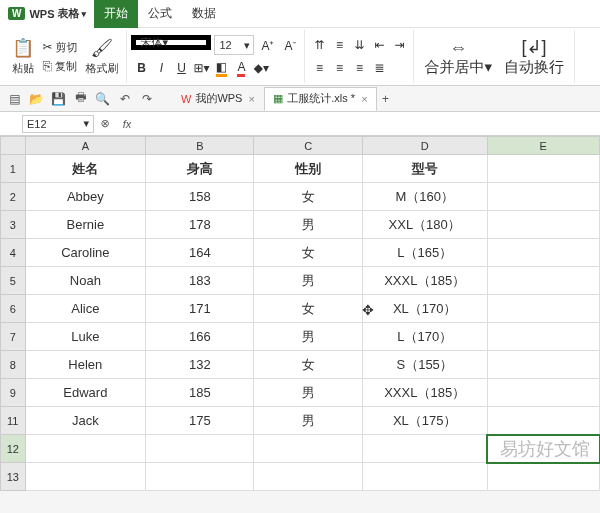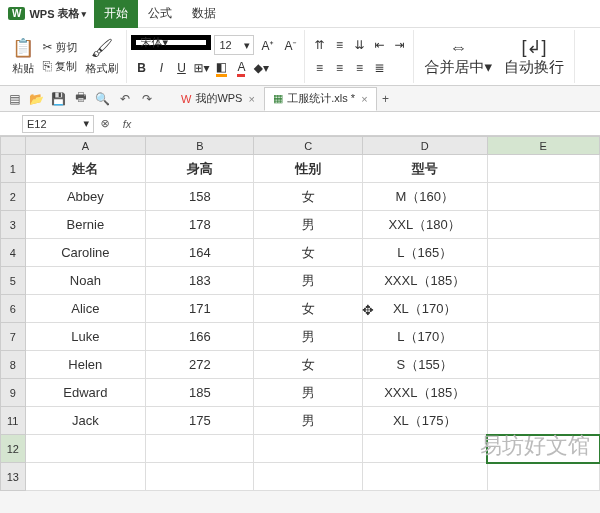--- a/index.html
+++ b/index.html
@@ -41,21 +41,21 @@
 .corner { background: #e8e8e8; border: 1px solid #ccc; width: 24px; height: 18px; }
 th.col-h { background: #e8e8e8; border: 1px solid #ccc; font-weight: normal; font-size: 11px; height: 18px; text-align: center; }
 th.col-h.sel { background: #d5e5d0; }
 th.row-h { background: #e8e8e8; border: 1px solid #ccc; font-weight: normal; font-size: 11px; width: 24px; text-align: center; }
 th.row-h.sel { background: #d5e5d0; }
 td.cell { border: 1px solid #ddd; height: 28px; text-align: center; font-size: 13px; padding: 0 4px; }
 tr.header-row td.cell { font-weight: bold; }
 td.cell.selected { outline: 2px solid #2e7d32; outline-offset: -1px; }
 .col-A { width: 118px; } .col-B { width: 106px; } .col-C { width: 106px; } .col-D { width: 122px; } .col-E { width: 110px; }
 .cursor-cross { position: absolute; left: 362px; top: 166px; font-size: 14px; color: #333; pointer-events: none; }
-.watermark { position: absolute; right: 10px; bottom: 30px; font-size: 22px; color: #bbb; pointer-events: none; font-weight: 300; text-align: center; }
+.watermark { position: absolute; right: 10px; bottom: 30px; font-size: 18px; color: #bbb; pointer-events: none; font-weight: 300; text-align: center; }
 </style>
 </head>
 <body>
 
 <div class="title-bar">
   <div class="app-badge">
     <span class="icon">W</span>
     <span>WPS</span>&nbsp;
     <span>表格</span>
     <span class="dd">▾</span>
@@ -259,21 +259,21 @@
           <th class="row-h">7</th>
           <td class="cell">Luke</td>
           <td class="cell">166</td>
           <td class="cell">男</td>
           <td class="cell">L（170）</td>
           <td class="cell"></td>
         </tr>
     <tr>
           <th class="row-h">8</th>
           <td class="cell">Helen</td>
-          <td class="cell">272</td>
+          <td class="cell">132</td>
           <td class="cell">女</td>
           <td class="cell">S（155）</td>
           <td class="cell"></td>
         </tr>
     <tr>
           <th class="row-h">9</th>
           <td class="cell">Edward</td>
           <td class="cell">185</td>
           <td class="cell">男</td>
           <td class="cell">XXXL（185）</td>

